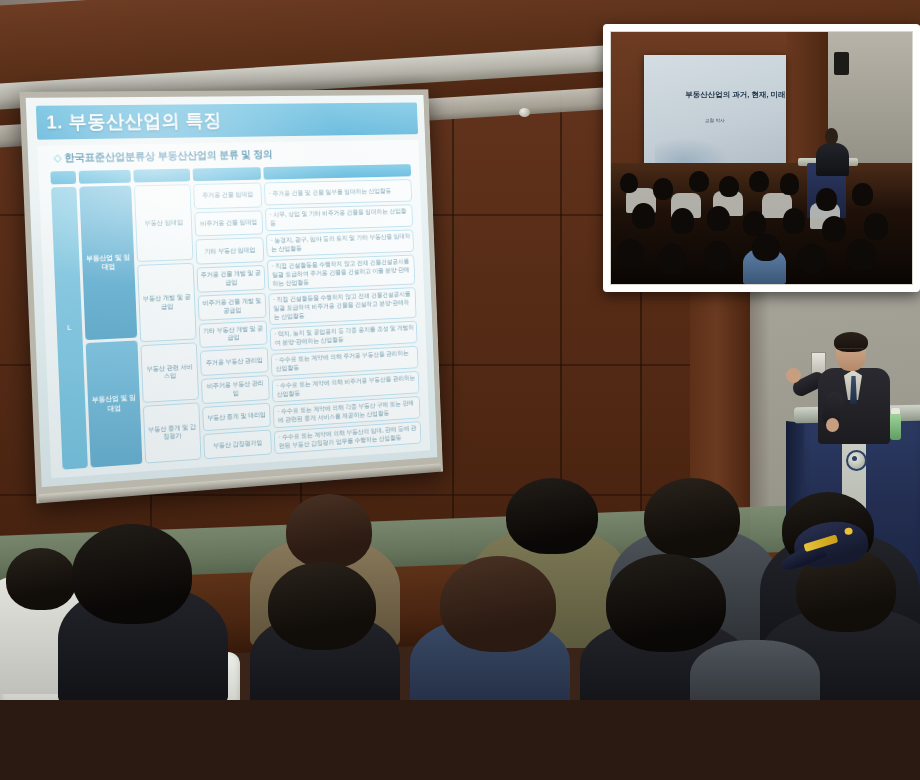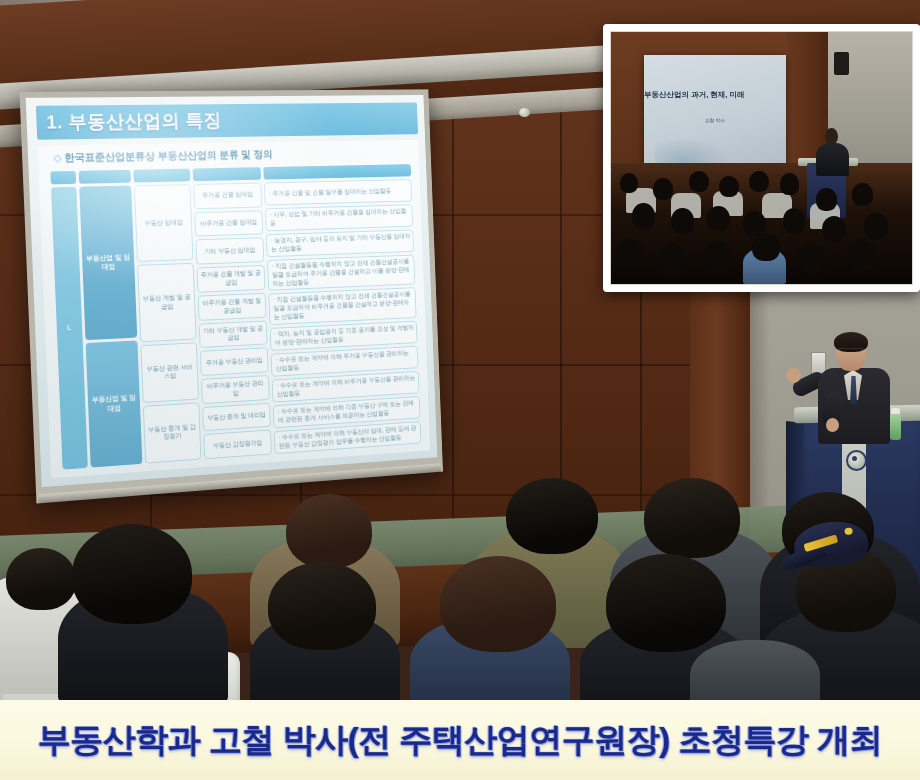--- a/index.html
+++ b/index.html
@@ -369,21 +369,21 @@
     background:linear-gradient(90deg,#6a391f,#4d2712);
   }
   .ins-screen{
     position:absolute;left:11%;top:9%;width:47%;height:50%;
     background:linear-gradient(165deg,#d4dde2 0%,#c3ced6 55%,#aeb9c2 100%);
     box-shadow:0 2px 8px rgba(0,0,0,.5);
     filter:blur(.3px);
   }
   .ins-slide-title{
     position:absolute;left:0;right:0;top:28%;
-    text-align:left;font-size:7.5px;font-weight:bold;color:#20344a;
+    text-align:right;font-size:7.5px;font-weight:bold;color:#20344a;
     white-space:nowrap;
   }
   .ins-slide-sub{
     position:absolute;left:0;right:0;top:50%;
     text-align:center;font-size:4.6px;color:#3a4b5e;
   }
   .ins-slide-foot{
     position:absolute;left:0;right:0;bottom:10%;
     text-align:center;font-size:5px;color:#33455a;letter-spacing:3px;
   }
@@ -665,17 +665,14 @@
       <div class="ins-head" style="left:2%;top:82%;width:9%;height:12%;"></div>
       <div class="ins-head" style="left:16%;top:84%;width:9%;height:12%;"></div>
       <div class="ins-head" style="left:31%;top:83%;width:9%;height:12%;"></div>
       <div class="ins-body" style="left:44%;top:86%;width:14%;height:14%;background:linear-gradient(180deg,#5c7fa8,#3c5776);"></div>
       <div class="ins-head" style="left:47%;top:80%;width:9%;height:11%;"></div>
       <div class="ins-head" style="left:62%;top:84%;width:9.5%;height:12%;"></div>
       <div class="ins-head" style="left:78%;top:82%;width:10%;height:13%;"></div>
     </div>
   </div>
 
-  <div class="caption-bar">
-    <div class="caption-text">부동산학과 고철 박사(전 주택산업연구원장) 초청특강 개최</div>
-  </div>
 
 </div>
 
 </body></html>

